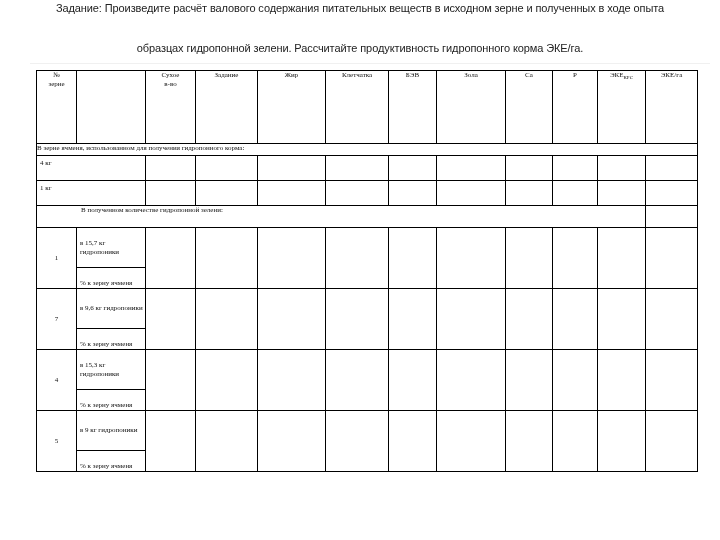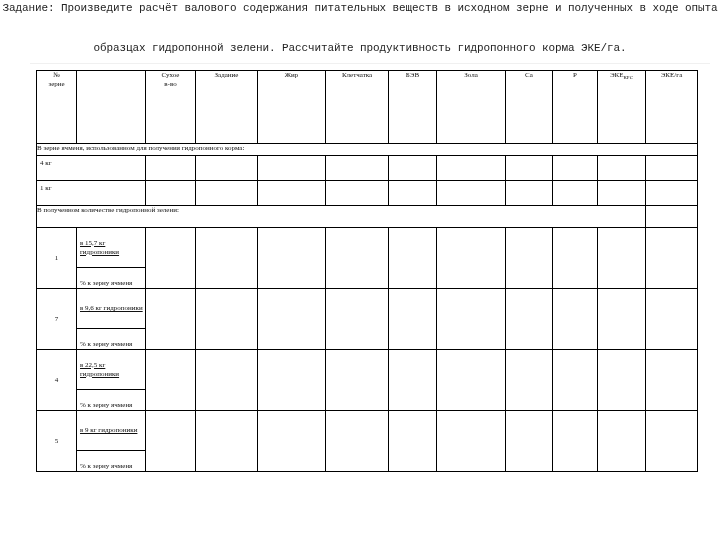--- a/index.html
+++ b/index.html
@@ -1,32 +1,32 @@
 <!DOCTYPE html>
 <html><head>
   <meta charset="utf-8">
   <style>
     html, body { margin: 0; padding: 0; background: #ffffff; }
     body { width: 720px; height: 540px; position: relative; overflow: hidden; font-family: "Liberation Serif", serif; color: #111; }
-    .title { position: absolute; left: 0; width: 720px; text-align: center; font-family: Liberation Mono, monospace; font-size: 11px; color: #222; letter-spacing: -0.1px; }
+    .title { position: absolute; left: 0; width: 720px; text-align: center; font-family: Liberation Sans, sans-serif; font-size: 11px; color: #222; letter-spacing: -0.1px; }
     .title.l1 { top: 2px; }
     .title.l2 { top: 42px; }
     .faint-rule { position: absolute; left: 30px; top: 63px; width: 680px; height: 1px; background: #f0f0f0; }
     table.grid { position: absolute; left: 36px; top: 70px; border-collapse: collapse; table-layout: fixed; width: 661px; }
     table.grid td { border: 1.3px solid #000; padding: 0; font-size: 7px; vertical-align: top; line-height: 9px; }
     .hdr td { height: 72px; text-align: center; padding-top: 3px; }
     .band td { text-align: left; vertical-align: middle; }
     .band1 td { height: 11px; }
-    .band2 td.main { height: 21px; }
+    .band2 td.main { height: 21px; padding-left: 44px; }
     .kgrow td { height: 21px; }
     .kgrow td.lbl { padding-left: 3px; padding-top: 3px; text-align: left; }
     .g-top td { height: 39px; }
     .g-bot td { height: 20px; }
     td.num { text-align: center; vertical-align: middle !important; }
-    td.sub { text-align: left; vertical-align: middle !important; padding-left: 3px !important; text-decoration: underline; }
+    td.sub { text-align: left; vertical-align: middle !important; padding-left: 3px !important; }
     td.pct { text-align: left; vertical-align: bottom !important; padding-left: 3px !important; padding-bottom: 0px !important; white-space: nowrap; }
     sub { font-size: 5px; }
   </style>
 </head>
 <body>
 
 <div class="title l1">Задание: Произведите расчёт валового содержания питательных веществ в исходном зерне и полученных в ходе опыта</div>
 <div class="title l2">образцах гидропонной зелени. Рассчитайте продуктивность гидропонного корма ЭКЕ/га.</div>
 <div class="faint-rule"></div>
 
@@ -129,21 +129,21 @@
         <td rowspan="2"></td>
         <td rowspan="2"></td>
         <td rowspan="2"></td>
   </tr>
   <tr class="g-bot">
     <td class="pct">% к зерну ячменя</td>
   </tr>
 
   <tr class="g-top">
     <td rowspan="2" class="num">4</td>
-    <td class="sub">в 22,5 кг гидропоники</td>
+    <td class="sub">в 15,3 кг гидропоники</td>
     <td rowspan="2"></td>
         <td rowspan="2"></td>
         <td rowspan="2"></td>
         <td rowspan="2"></td>
         <td rowspan="2"></td>
         <td rowspan="2"></td>
         <td rowspan="2"></td>
         <td rowspan="2"></td>
         <td rowspan="2"></td>
         <td rowspan="2"></td>

